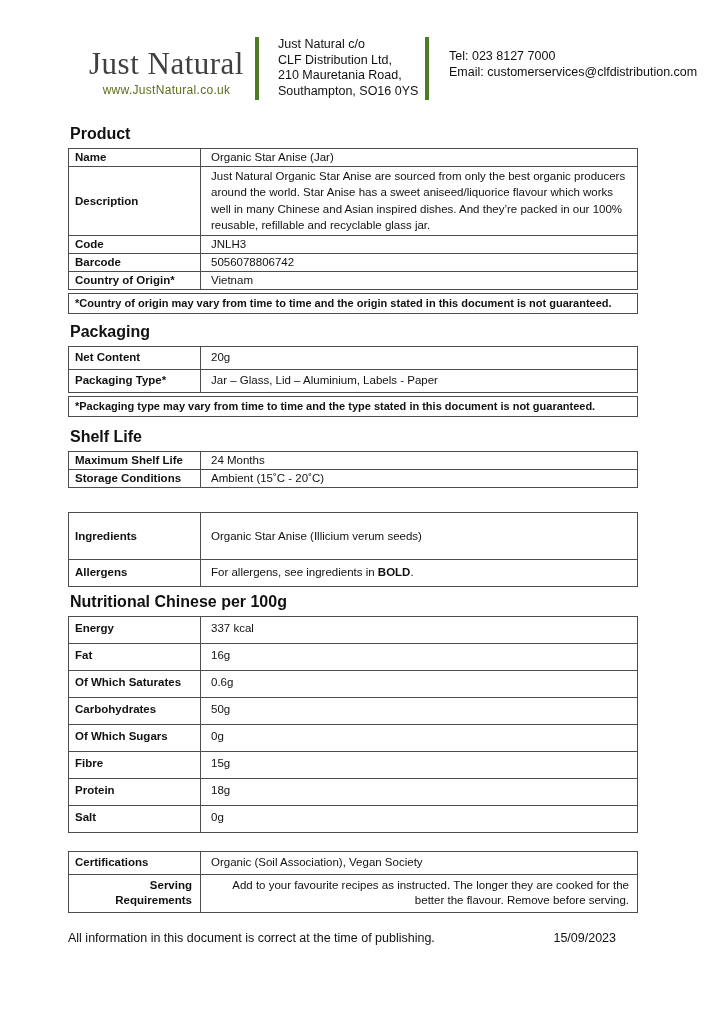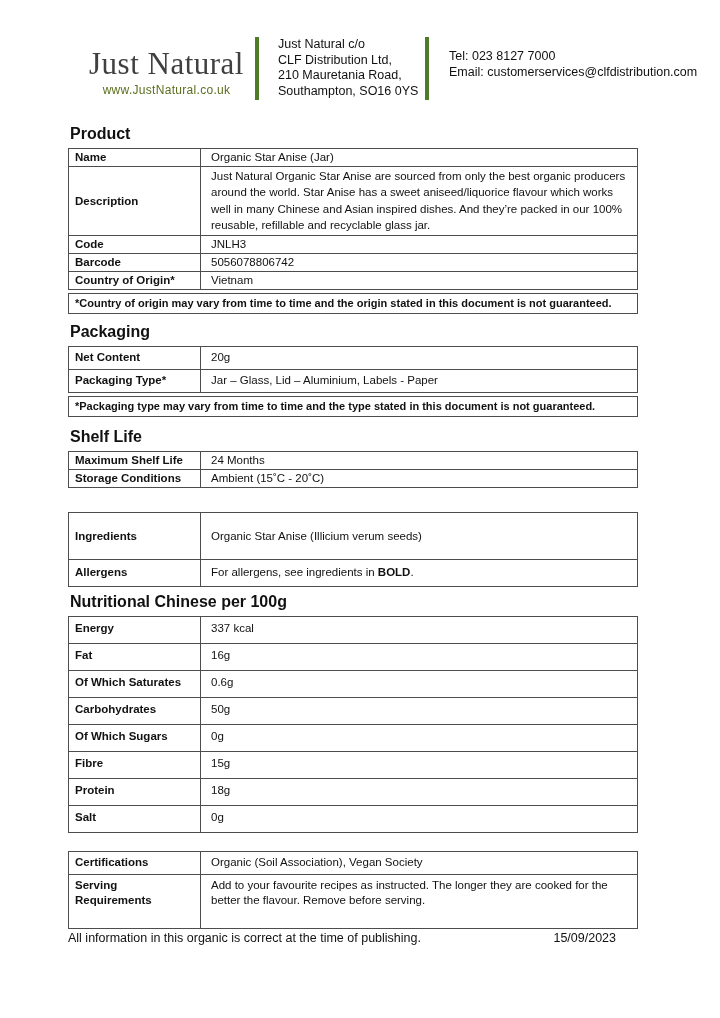--- a/index.html
+++ b/index.html
@@ -72,21 +72,21 @@
     padding: 1px 8px 1px 6px;
     vertical-align: middle;
   }
   table.spec td.lbl { width: 132px; font-weight: bold; }
   table.spec td.val { padding-left: 10px; }
   tr.desc-row td.val { line-height: 16.3px; padding-top: 1px; padding-bottom: 2px; }
   tr.pad3 td { padding-top: 3px; padding-bottom: 4px; }
   tr.pad4 td { padding-top: 4px; padding-bottom: 7px; }
   tr.tall-row td { height: 47px; }
   tr.allergen-row td { padding-top: 5px; padding-bottom: 6px; }
-  tr.serving-row td { padding-top: 3px; padding-bottom: 20px; vertical-align: top; }
+  tr.serving-row td { padding-top: 3px; padding-bottom: 4px; vertical-align: top; text-align: right; }
 
   .footnote-box {
     border: 1px solid #4d4d4d;
     font-size: 11px;
     font-weight: bold;
     padding: 3px 6px 4px 6px;
     margin-top: 3px;
   }
 
   .tbl-ingredients { margin-top: 24px; }
@@ -245,17 +245,17 @@
       <tr class="serving-row">
         <td class="lbl">Serving Requirements</td>
         <td class="val">Add to your favourite recipes as instructed. The longer they are cooked for the better the flavour. Remove before serving.</td>
       </tr>
     </tbody>
       </table>
 
   </div>
 
   <div class="footer">
-    <span>All information in this organic is correct at the time of publishing.</span>
+    <span>All information in this document is correct at the time of publishing.</span>
     <span>15/09/2023</span>
   </div>
 
 </div>
 
 </body></html>

